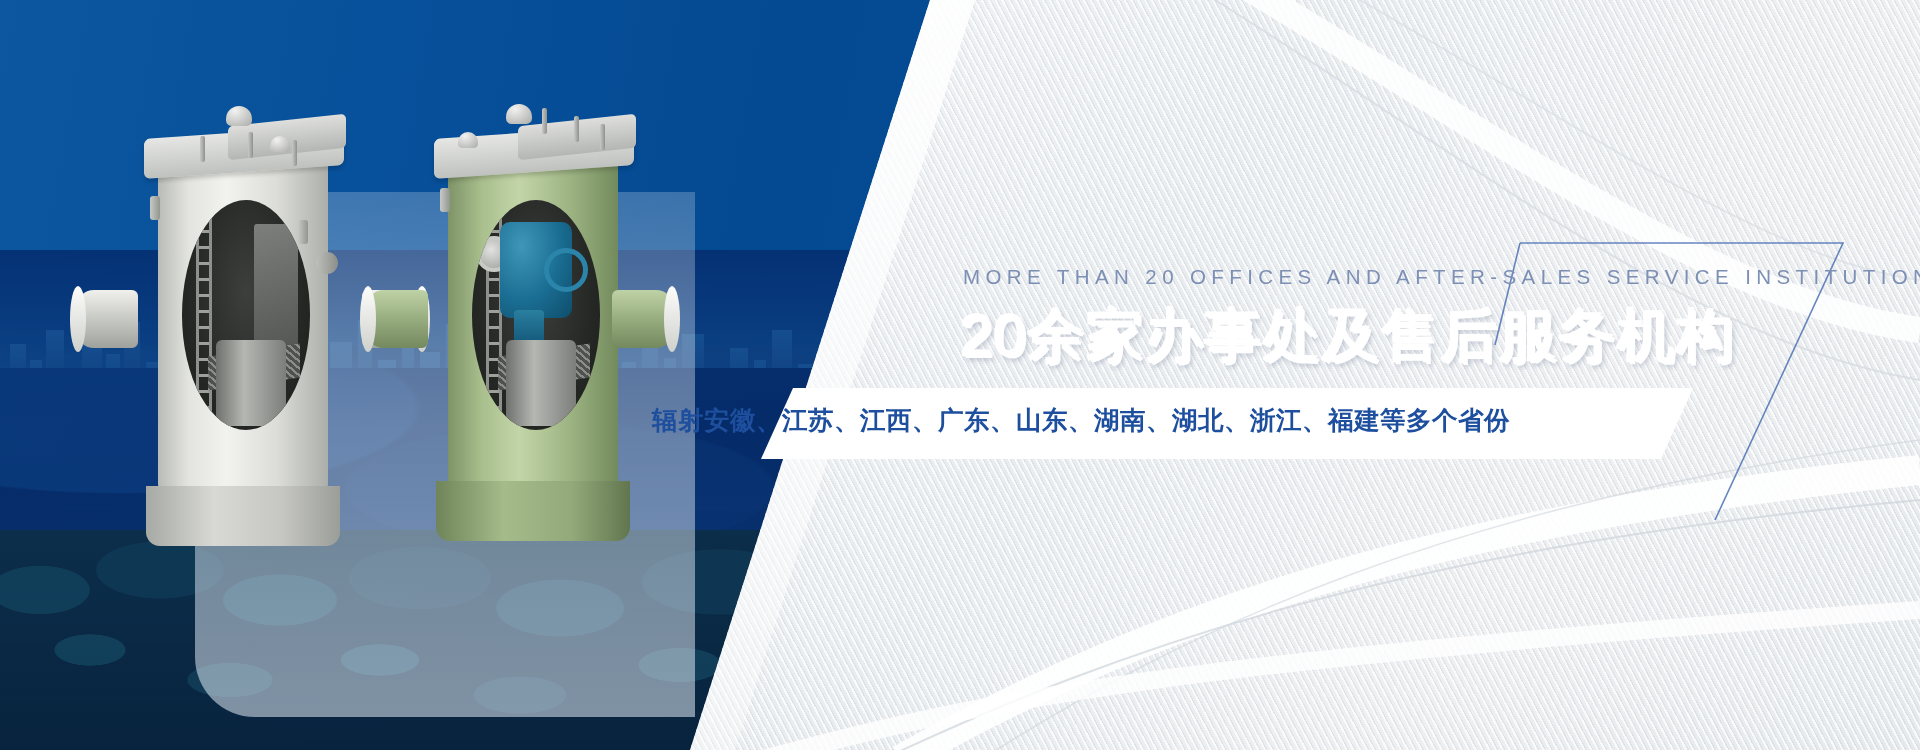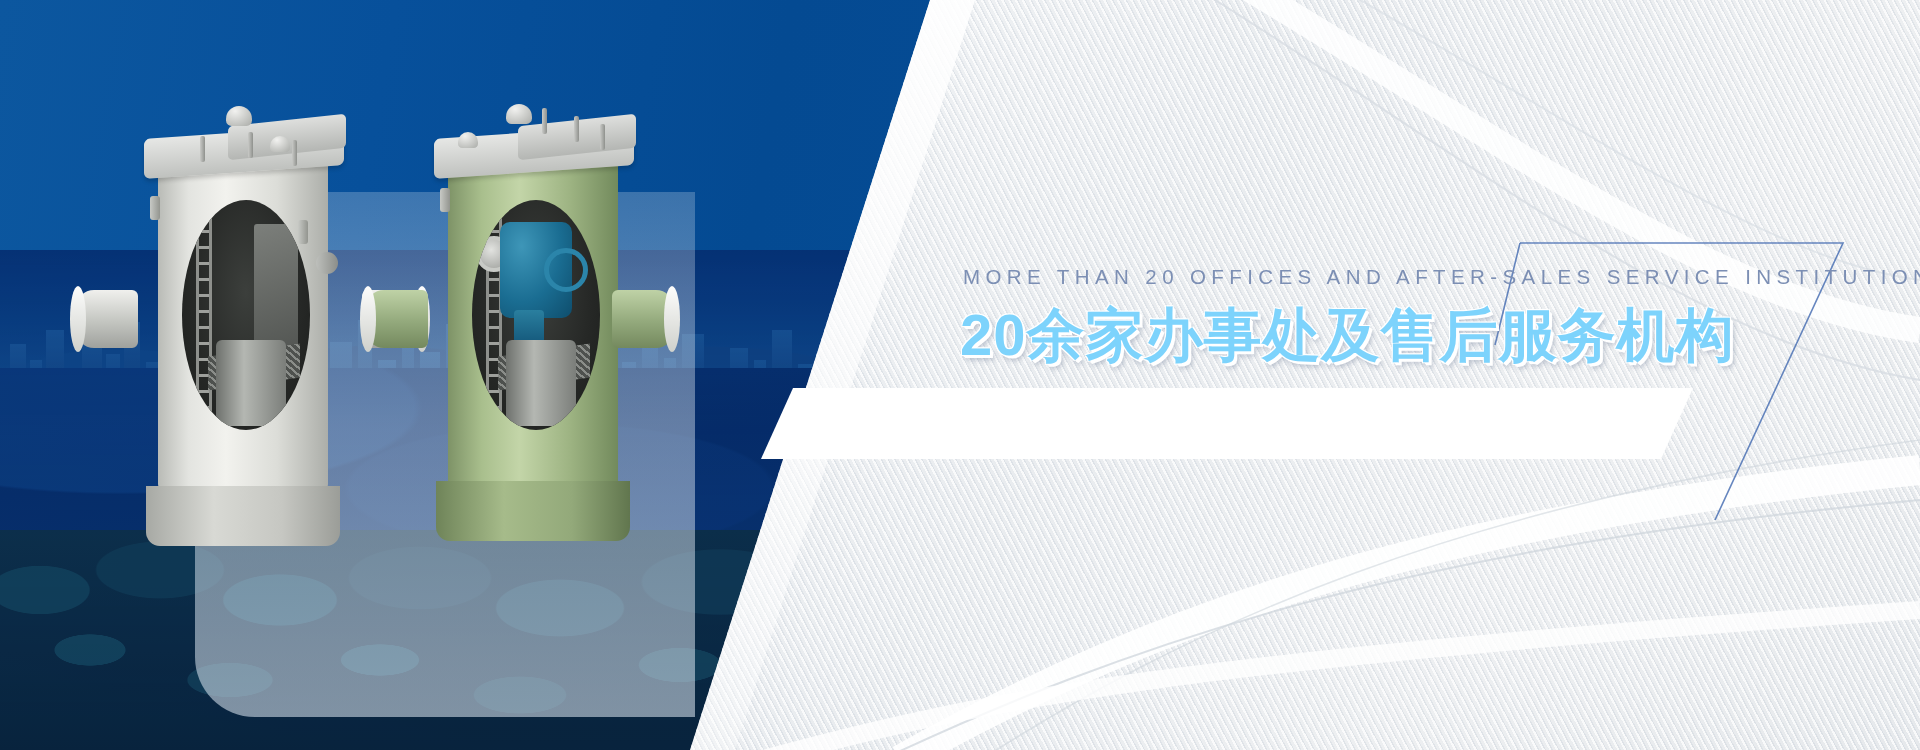--- a/index.html
+++ b/index.html
@@ -109,22 +109,22 @@
   }
 
   
   .eng-sub{
     position:absolute; left:963px; top:265px;
     font-size:20.5px; letter-spacing:5.4px; font-weight:400;
     color:#7C8FB4; white-space:nowrap;
   }
   .headline{
     position:absolute; left:960px; top:297px;
-    font-size:58px; font-weight:700; letter-spacing:1px;
-    color:#7dd3fc; white-space:nowrap;
+    font-size:58px; font-weight:400; letter-spacing:1px;
+    color:#ffffff; white-space:nowrap;
     text-shadow:
       2px 2px 0 #FFFFFF, 3px 3px 0 #FFFFFF,
       -1px -1px 0 #FFFFFF, 1px -1px 0 #FFFFFF, -1px 1px 0 #FFFFFF,
       4px 5px 5px rgba(120,134,158,.45);
   }
 
   
   .white-bar{
     position:absolute; left:0; top:0; width:1920px; height:750px;
     clip-path:polygon(793px 388px, 1693px 388px, 1661px 459px, 761px 459px);
@@ -382,15 +382,16 @@
 
   <svg class="deco-poly" width="540" height="420" viewBox="0 0 540 420">
     <path d="M140,143 L463,143 L335,420" fill="none" stroke="#4B71B4" stroke-width="1.6" opacity=".85"></path>
     <path d="M140,143 L115,245" fill="none" stroke="#4B71B4" stroke-width="1.6" opacity=".85"></path>
   </svg>
 
   <div class="eng-sub">MORE THAN 20 OFFICES AND AFTER-SALES SERVICE INSTITUTIONS</div>
   <div class="headline">20余家办事处及售后服务机构</div>
 
   <div class="white-bar"></div>
+  <div class="provinces">辐射安徽、江苏、江西、广东、山东、湖南、湖北、浙江、福建等多个省份</div>
 
 
 </div>
 
 </body></html>

